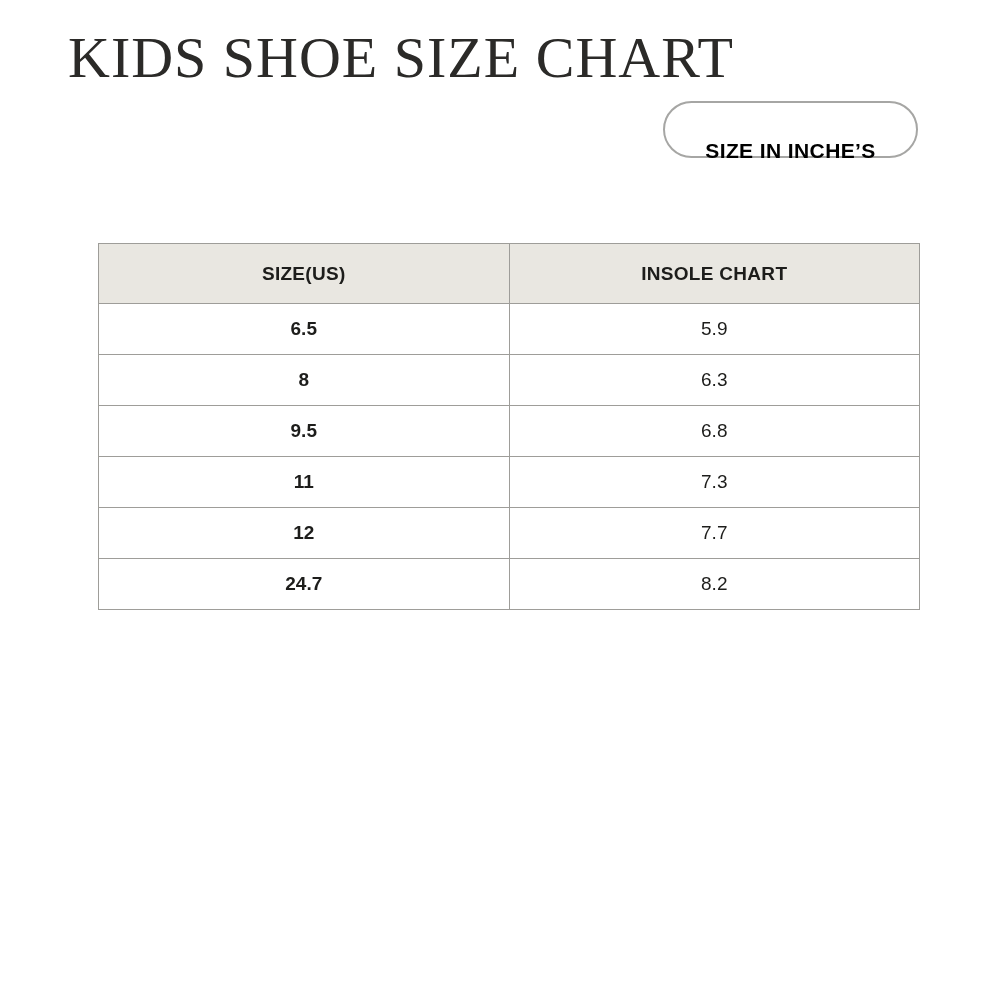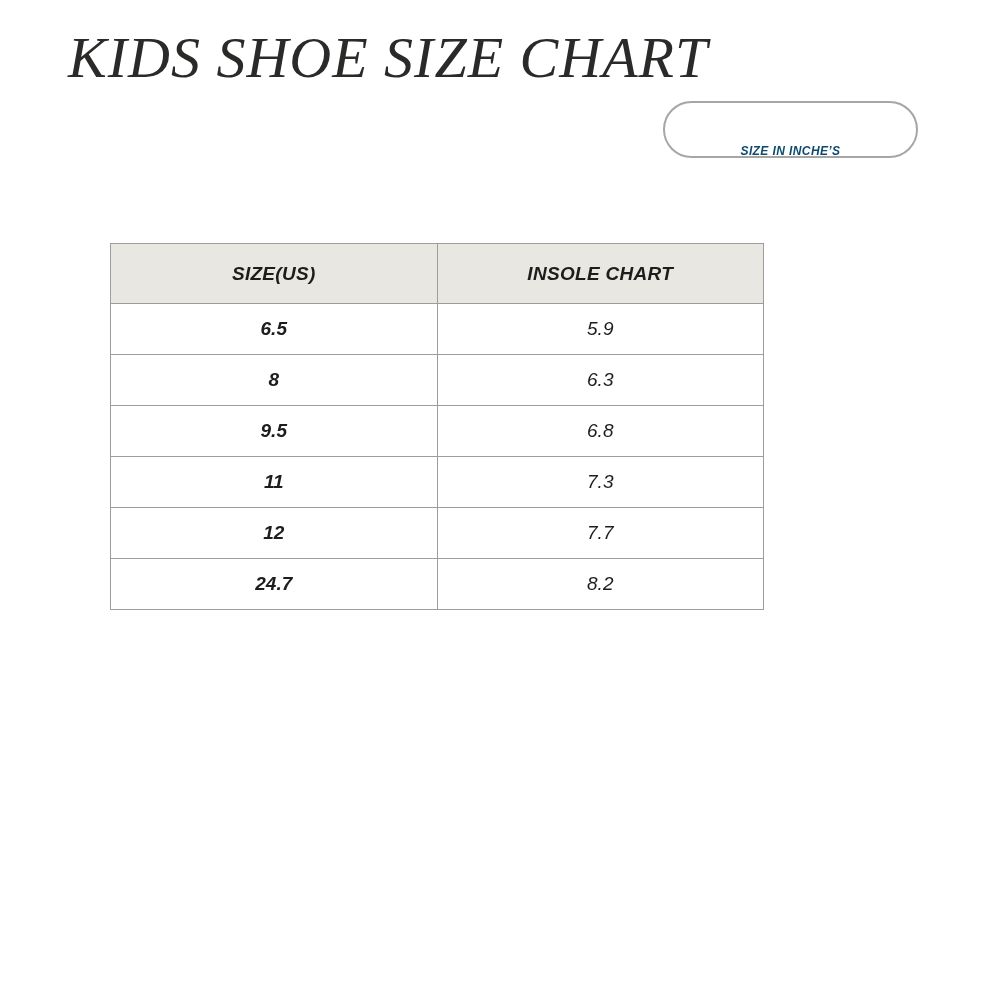--- a/index.html
+++ b/index.html
@@ -1,15 +1,15 @@
 <!DOCTYPE html>
 <html><head>
 <meta charset="utf-8">
 <style>
-  * { margin: 0; padding: 0; box-sizing: border-box; font-style: italic; }
+  * { margin: 0; padding: 0; box-sizing: border-box; }
   html, body {
     width: 1000px;
     height: 1000px;
     background: #ffffff;
     font-family: "Liberation Sans", sans-serif;
     position: relative;
   }
   .page {
     position: relative;
     width: 1000px;
@@ -37,31 +37,31 @@
     height: 57px;
     border: 2px solid #a6a6a4;
     border-radius: 29px;
     background: #ffffff;
     display: flex;
     align-items: center;
     justify-content: center;
     cursor: pointer;
   }
   .badge span {
-    font-size: 12px;
+    font-size: 21px;
     font-weight: 700;
     letter-spacing: 0.4px;
-    color: #0c4a6e;
+    color: #000000;
     margin-top: 42px;
   }
   .size-table-wrap {
     position: absolute;
-    left: 110px;
+    left: 98px;
     top: 243px;
-    width: 654px;
+    width: 822px;
   }
   table.size-table {
     width: 100%;
     border-collapse: collapse;
     table-layout: fixed;
   }
   table.size-table th,
   table.size-table td {
     border: 1px solid #9e9d99;
     text-align: center;

